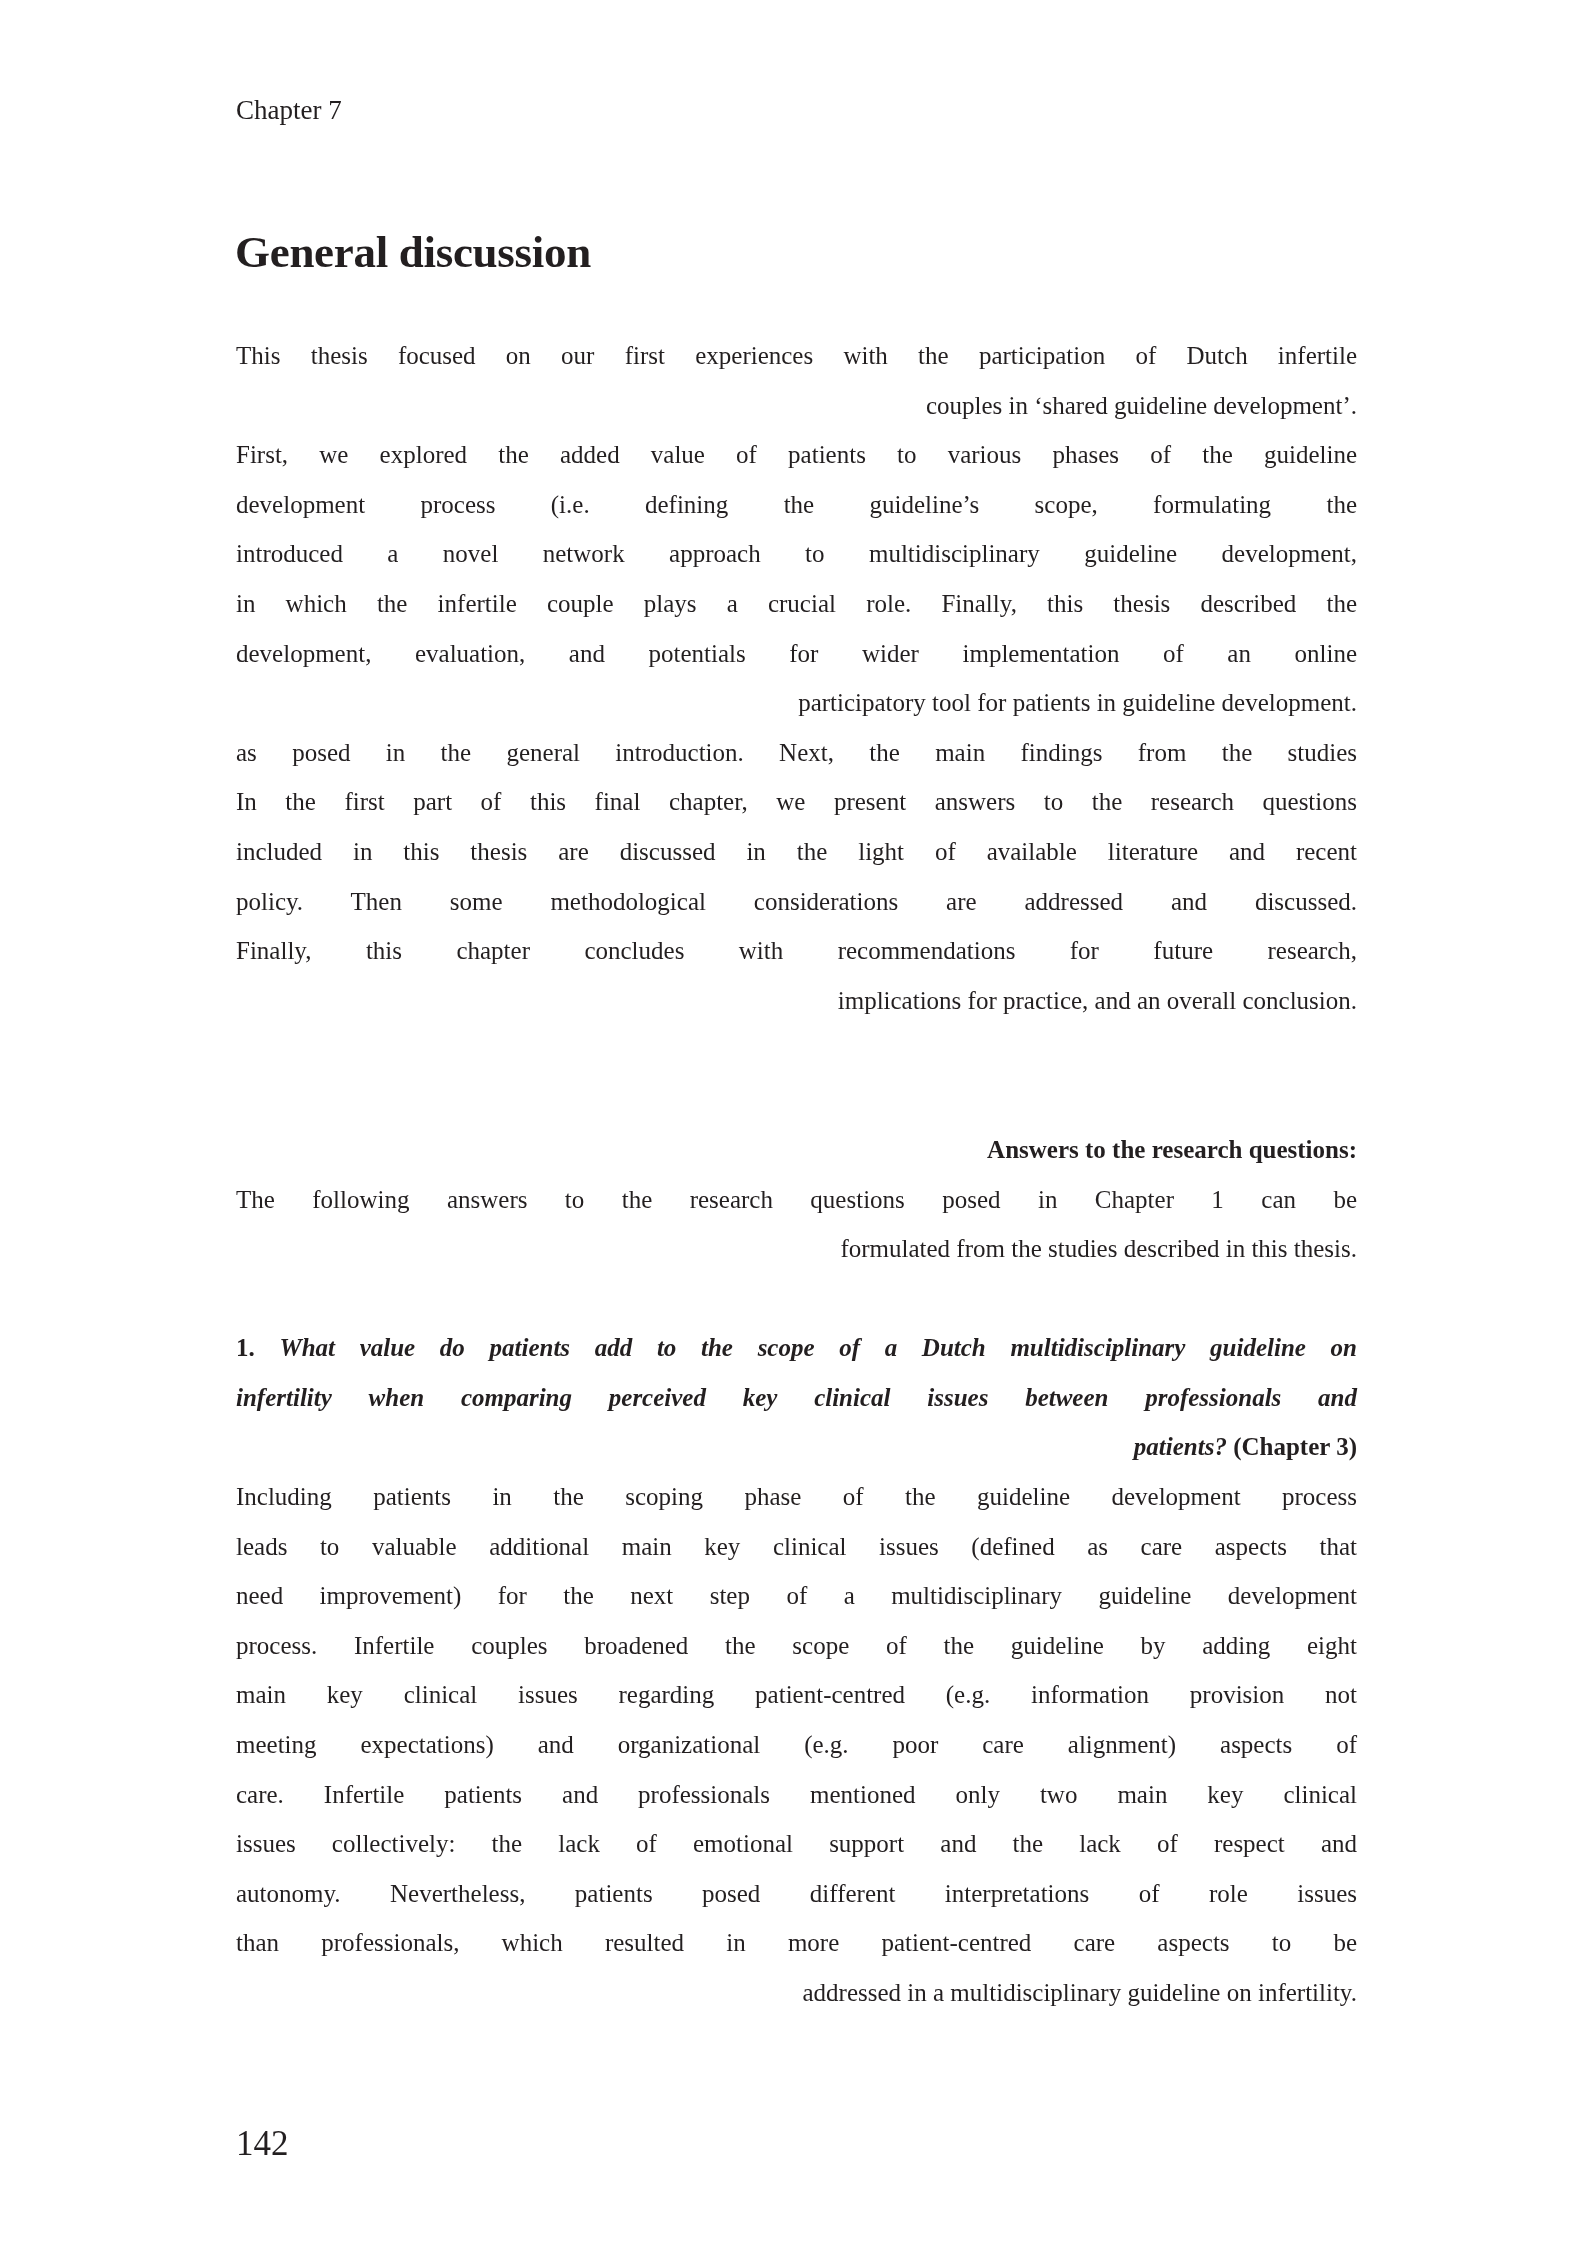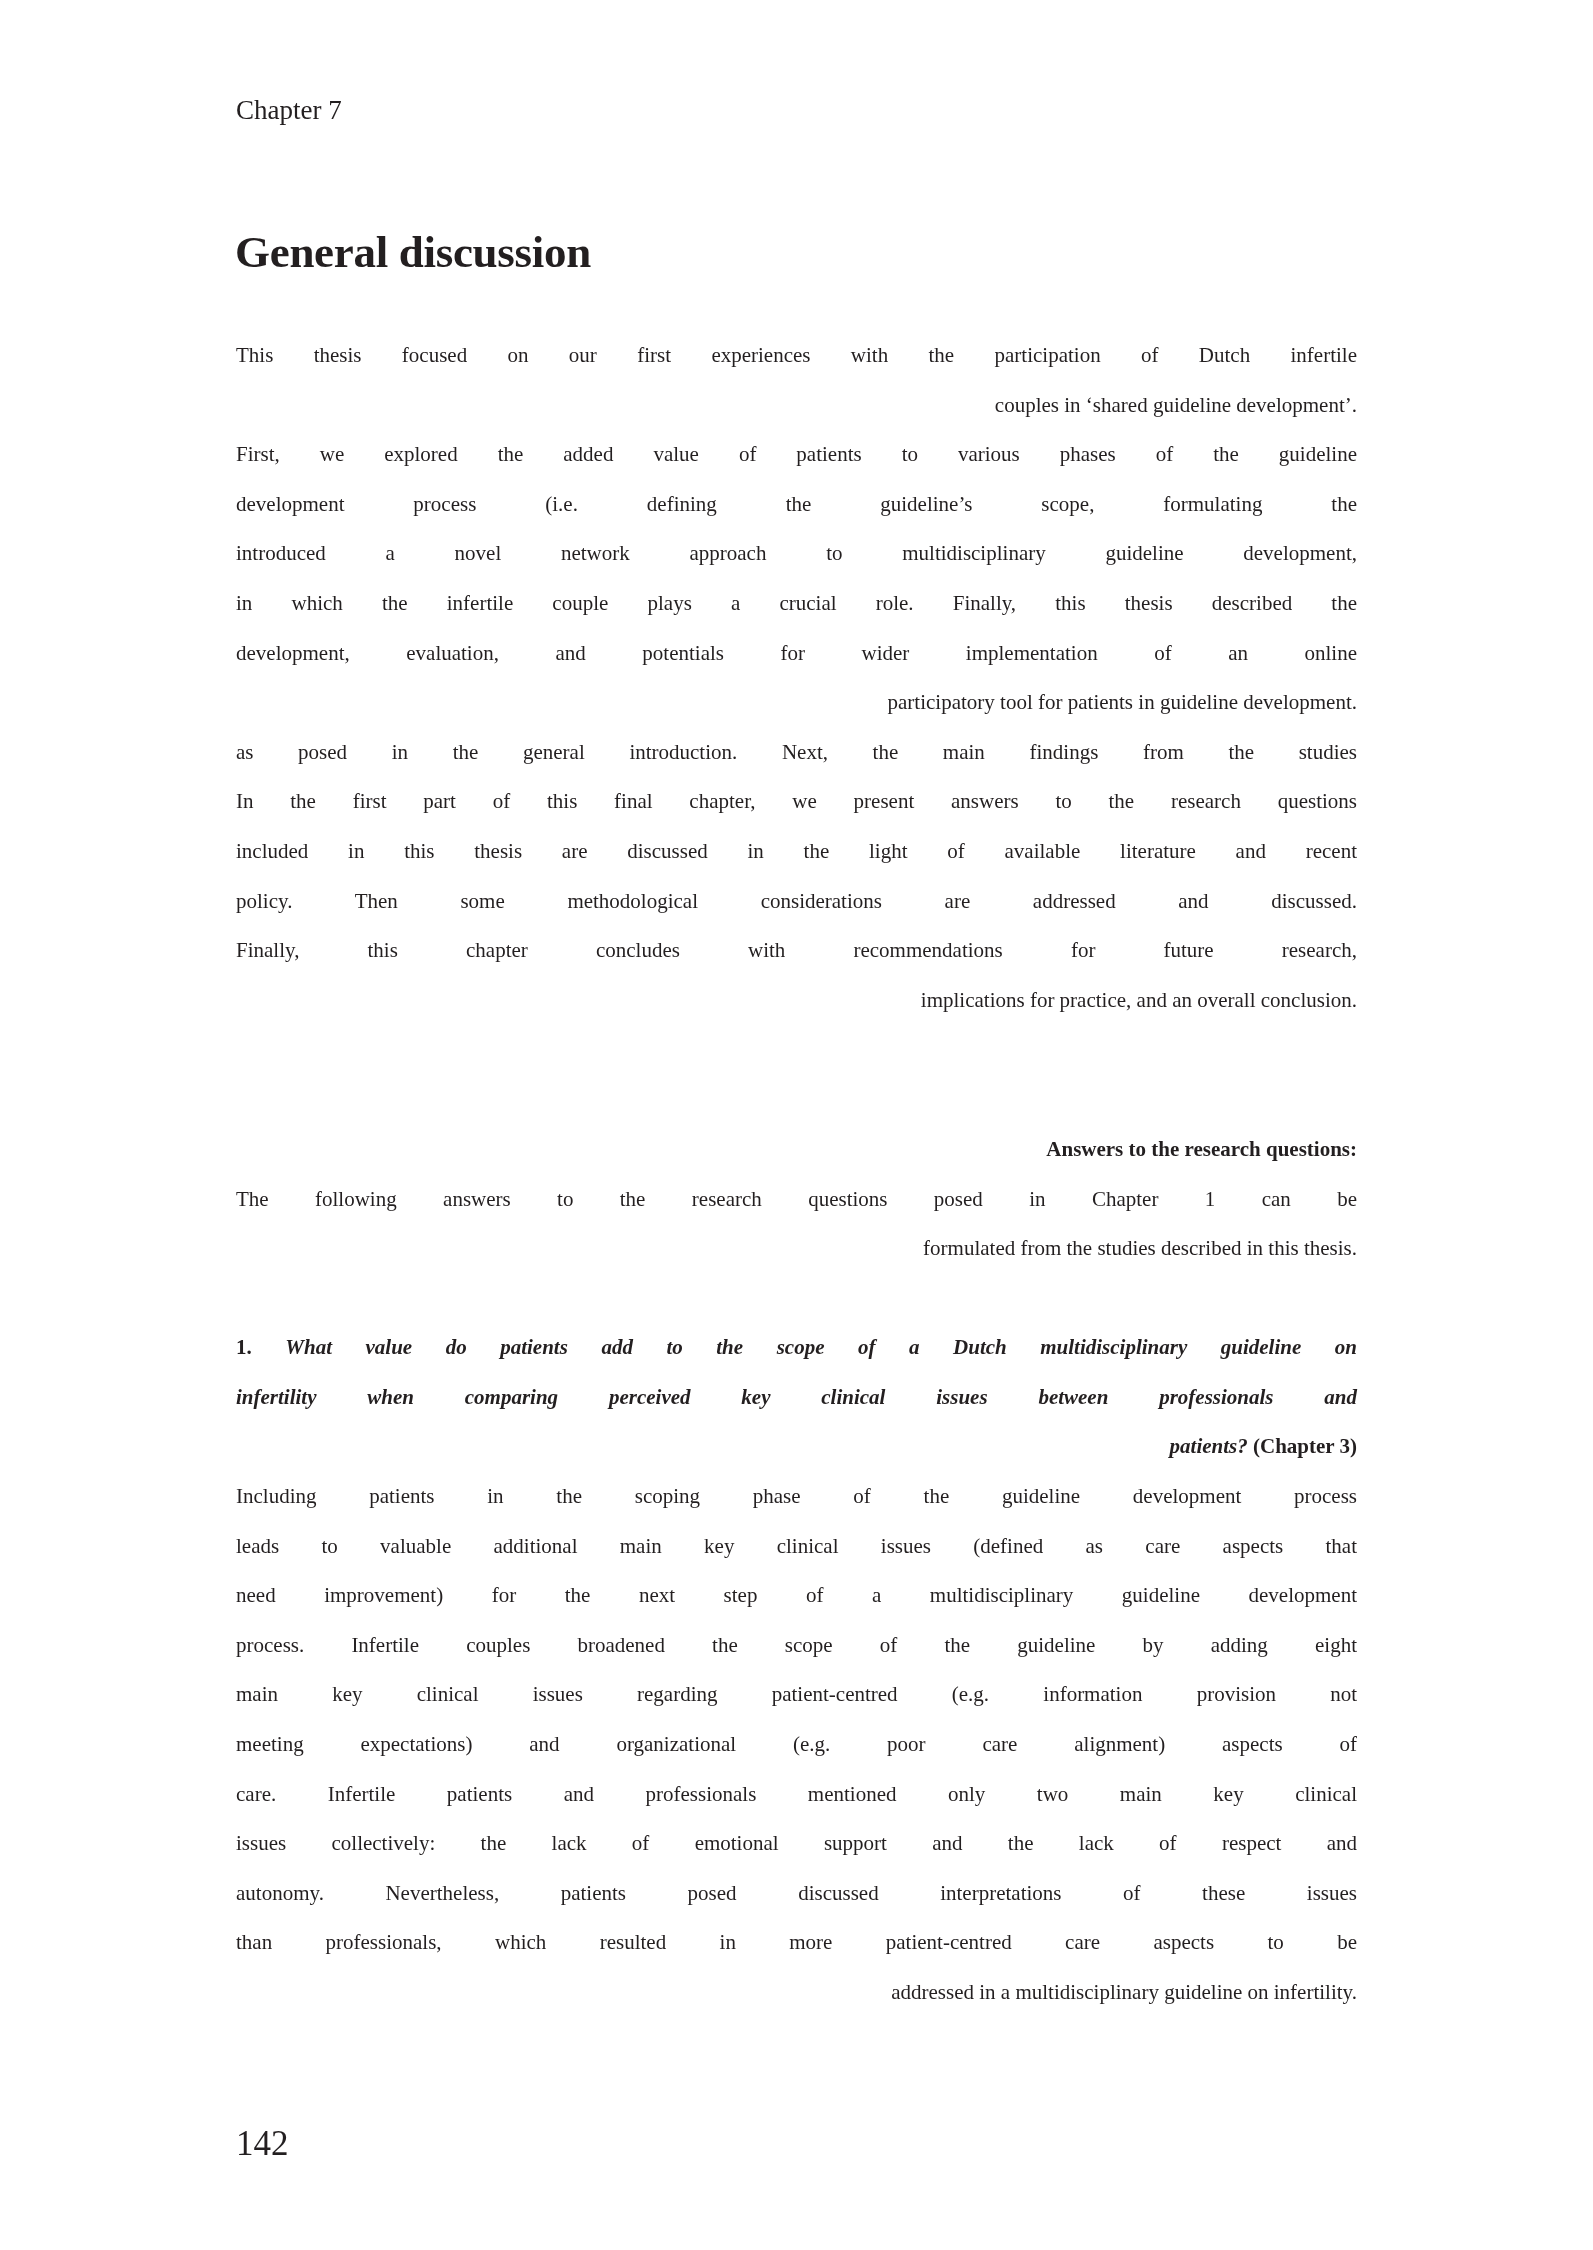--- a/index.html
+++ b/index.html
@@ -42,21 +42,21 @@
   }
   .text-block {
     position: absolute;
     left: 236px;
     width: 1121px;
   }
   .line {
     display: block;
     height: 49.6px;
     line-height: 49.6px;
-    font-size: 21px;
+    font-size: 25px;
     white-space: nowrap;
     overflow: visible;
   }
   .line.justify {
     text-align: justify;
     text-align-last: justify;
   }
   .line.left {
     text-align: right;
     margin-left: 25px;
@@ -111,20 +111,20 @@
 
   <div class="text-block" style="top:1472px;">
     <span class="line justify" style="display: block;">Including patients in the scoping phase of the guideline development process</span>
     <span class="line justify" style="display: block;">leads to valuable additional main key clinical issues (defined as care aspects that</span>
     <span class="line justify" style="display: block;">need improvement) for the next step of a multidisciplinary guideline development</span>
     <span class="line justify" style="display: block;">process. Infertile couples broadened the scope of the guideline by adding eight</span>
     <span class="line justify" style="display: block;">main key clinical issues regarding patient-centred (e.g. information provision not</span>
     <span class="line justify" style="display: block;">meeting expectations) and organizational (e.g. poor care alignment) aspects of</span>
     <span class="line justify" style="display: block;">care. Infertile patients and professionals mentioned only two main key clinical</span>
     <span class="line justify" style="display: block;">issues collectively: the lack of emotional support and the lack of respect and</span>
-    <span class="line justify" style="display: block;">autonomy. Nevertheless, patients posed discussed interpretations of these issues</span>
+    <span class="line justify" style="display: block;">autonomy. Nevertheless, patients posed different interpretations of role issues</span>
     <span class="line justify" style="display: block;">than professionals, which resulted in more patient-centred care aspects to be</span>
     <span class="line left" style="display: block;">addressed in a multidisciplinary guideline on infertility.</span>
   </div>
 
   <div class="page-number">142</div>
 
 </div>
 
 </body></html>

